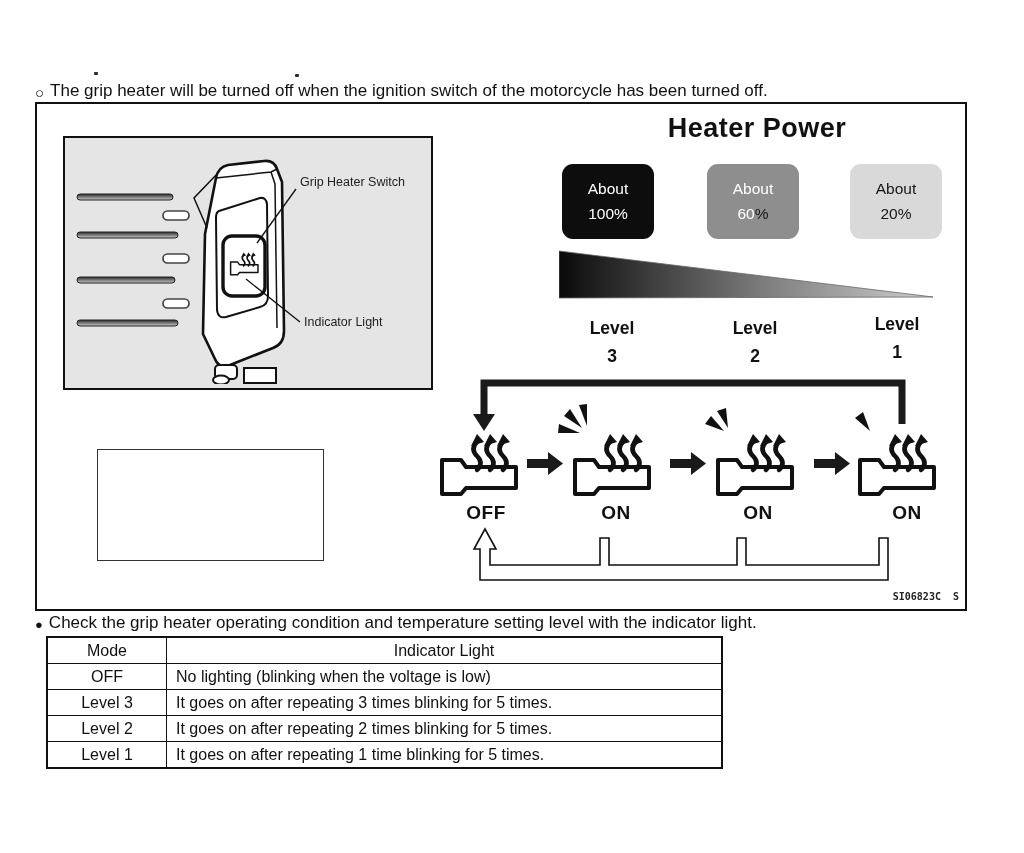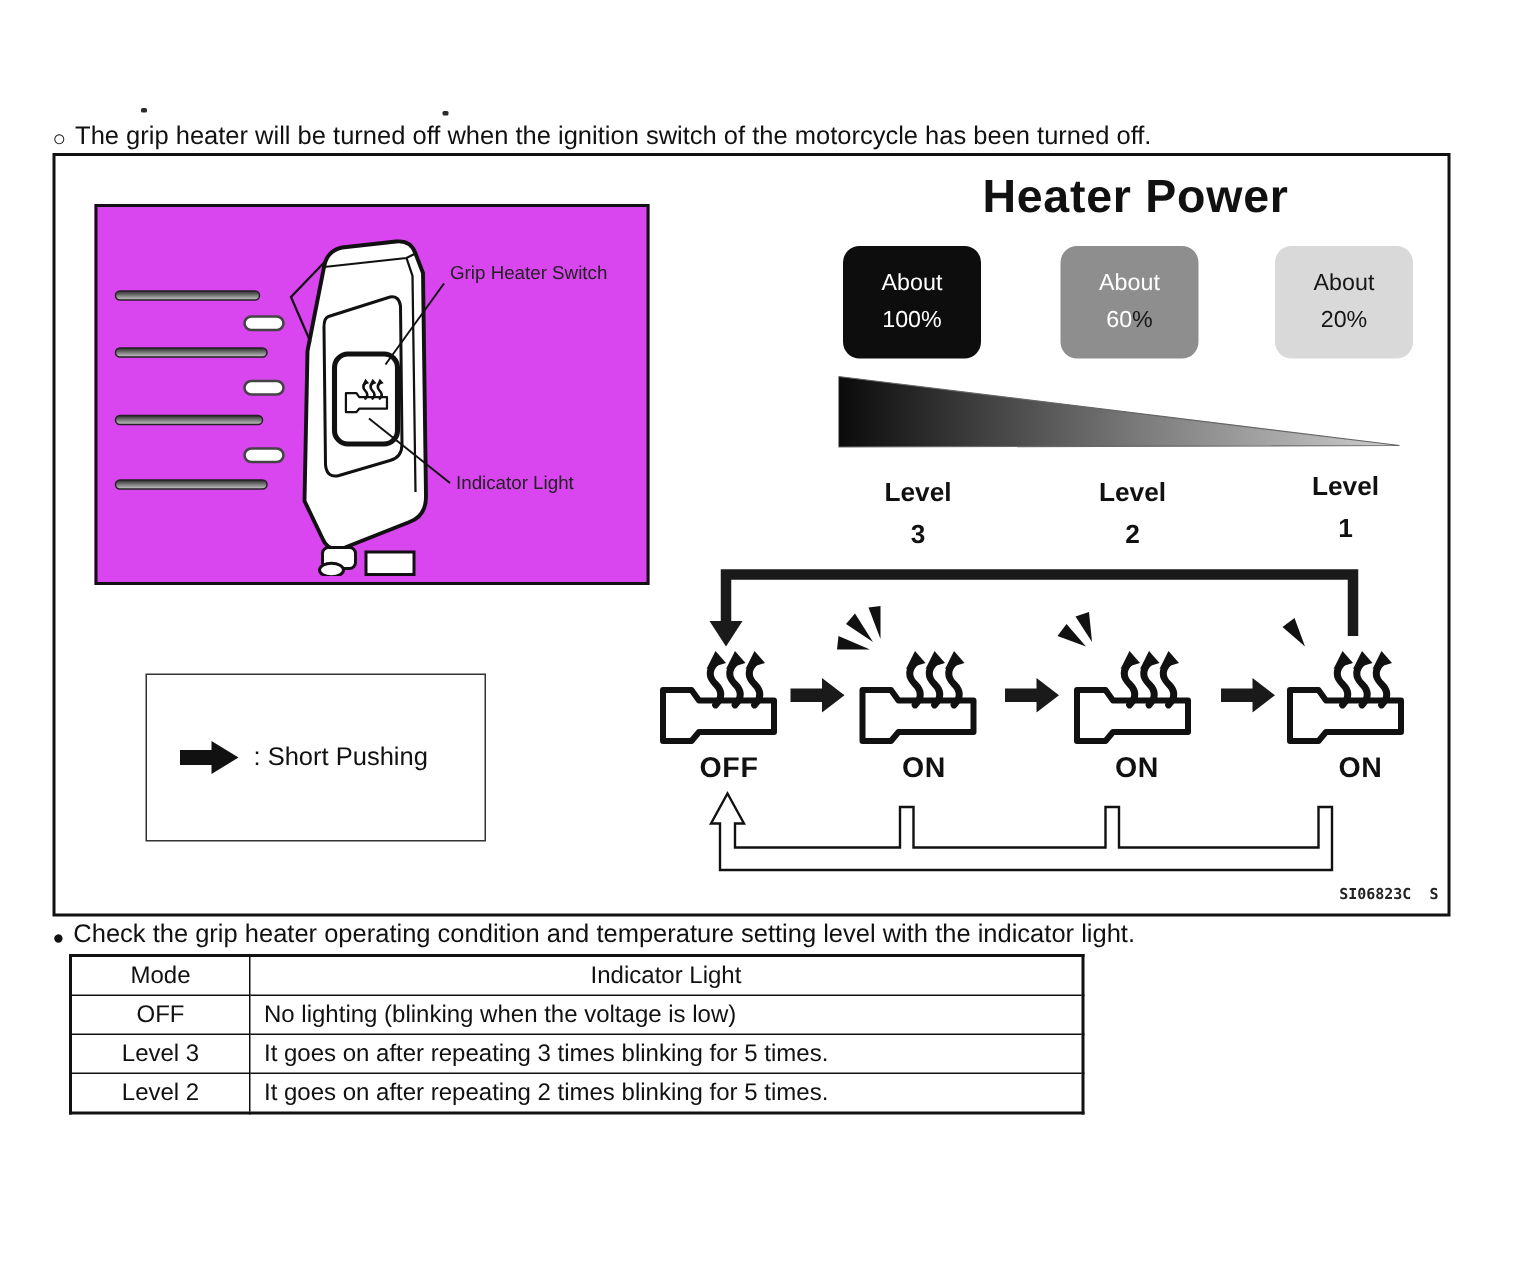--- a/index.html
+++ b/index.html
@@ -9,23 +9,23 @@
     -webkit-font-smoothing:antialiased;
   }
   .abs{position:absolute;}
   
   .lead-line{font-size:17px;display:flex;align-items:center;gap:6px;white-space:nowrap;}
   .bullet-open{font-size:15px;line-height:1;transform:translateY(1px);}
   .bullet-solid{font-size:13px;line-height:1;transform:translateY(1px);}
   .artifact-dot{position:absolute;width:4px;height:3px;background:#2c2c2c;border-radius:1px;}
   
   .main-box{left:35px;top:102px;width:928px;height:505px;border:2px solid #111;background:#fff;}
-  .illus-box{left:26px;top:32px;width:366px;height:250px;border:2px solid #111;background:#d946ef;}
+  .illus-box{left:26px;top:32px;width:366px;height:250px;border:2px solid #111;background:#e5e5e5;}
   .illus-label{position:absolute;font-size:12.5px;color:#222;white-space:nowrap;}
-  .hp-title{left:505px;top:9px;width:430px;text-align:center;font-size:31px;font-weight:bold;letter-spacing:0.5px;}
+  .hp-title{left:505px;top:9px;width:430px;text-align:center;font-size:27px;font-weight:bold;letter-spacing:0.5px;}
   .power-box{width:92px;height:75px;border-radius:11px;display:flex;flex-direction:column;
     align-items:center;justify-content:center;font-size:15.5px;line-height:1.55;text-align:center;}
   .level-label{top:210px;width:84px;text-align:center;font-weight:bold;font-size:17.5px;line-height:1.6;}
   .state-label{top:398px;width:80px;text-align:center;font-weight:bold;font-size:19px;letter-spacing:0.5px;}
   .legend-box{left:60px;top:345px;width:227px;height:112px;border:1.5px solid #333;background:#fff;
     display:flex;flex-direction:column;justify-content:center;gap:13px;padding-left:20px;box-sizing:border-box;}
   .legend-row{display:flex;align-items:center;gap:7px;font-size:17px;}
   .fig-code{left:818px;top:487px;width:104px;text-align:right;font-family:"DejaVu Sans Mono",monospace;
     font-size:10px;white-space:pre;color:#222;font-weight:bold;}
   
@@ -166,26 +166,20 @@
 
     <polygon points="48,157 59,177 53,177 53,193 163,193 163,166 172,166 172,193 300,193 300,166 309,166 309,193 442,193 442,166 451,166 451,208 43,208 43,177 37,177" fill="#fff" stroke="#111" stroke-width="1.6" stroke-linejoin="miter"></polygon>
   </svg>
 
   <div class="abs state-label" style="left:409px;">OFF</div>
   <div class="abs state-label" style="left:539px;">ON</div>
   <div class="abs state-label" style="left:681px;">ON</div>
   <div class="abs state-label" style="left:830px;">ON</div>
 
   <div class="abs legend-box">
-    <div class="legend-row">
-      <svg width="44" height="24" viewBox="0 0 44 24">
-        <polygon points="2,7 23,7 23,1 41,12 23,23 23,17 2,17" fill="#111"></polygon>
-      </svg>
-      <span>:  Short Pushing</span>
-    </div>
   </div>
 
   <div class="abs fig-code">SI06823C  S</div>
 </div>
 
 <div class="abs lead-line" style="left:35px;top:613px;">
   <span class="bullet-solid">●</span>
   <span>Check the grip heater operating condition and temperature setting level with the indicator light.</span>
 </div>
 
@@ -202,14 +196,18 @@
       <td class="col-ind">No lighting (blinking when the voltage is low)</td>
     </tr>
     <tr>
       <td class="col-mode">Level 3</td>
       <td class="col-ind">It goes on after repeating 3 times blinking for 5 times.</td>
     </tr>
     <tr>
       <td class="col-mode">Level 2</td>
       <td class="col-ind">It goes on after repeating 2 times blinking for 5 times.</td>
     </tr>
+    <tr>
+      <td class="col-mode">Level 1</td>
+      <td class="col-ind">It goes on after repeating 1 time blinking for 5 times.</td>
+    </tr>
   </tbody>
 </table>
 
 </body></html>

